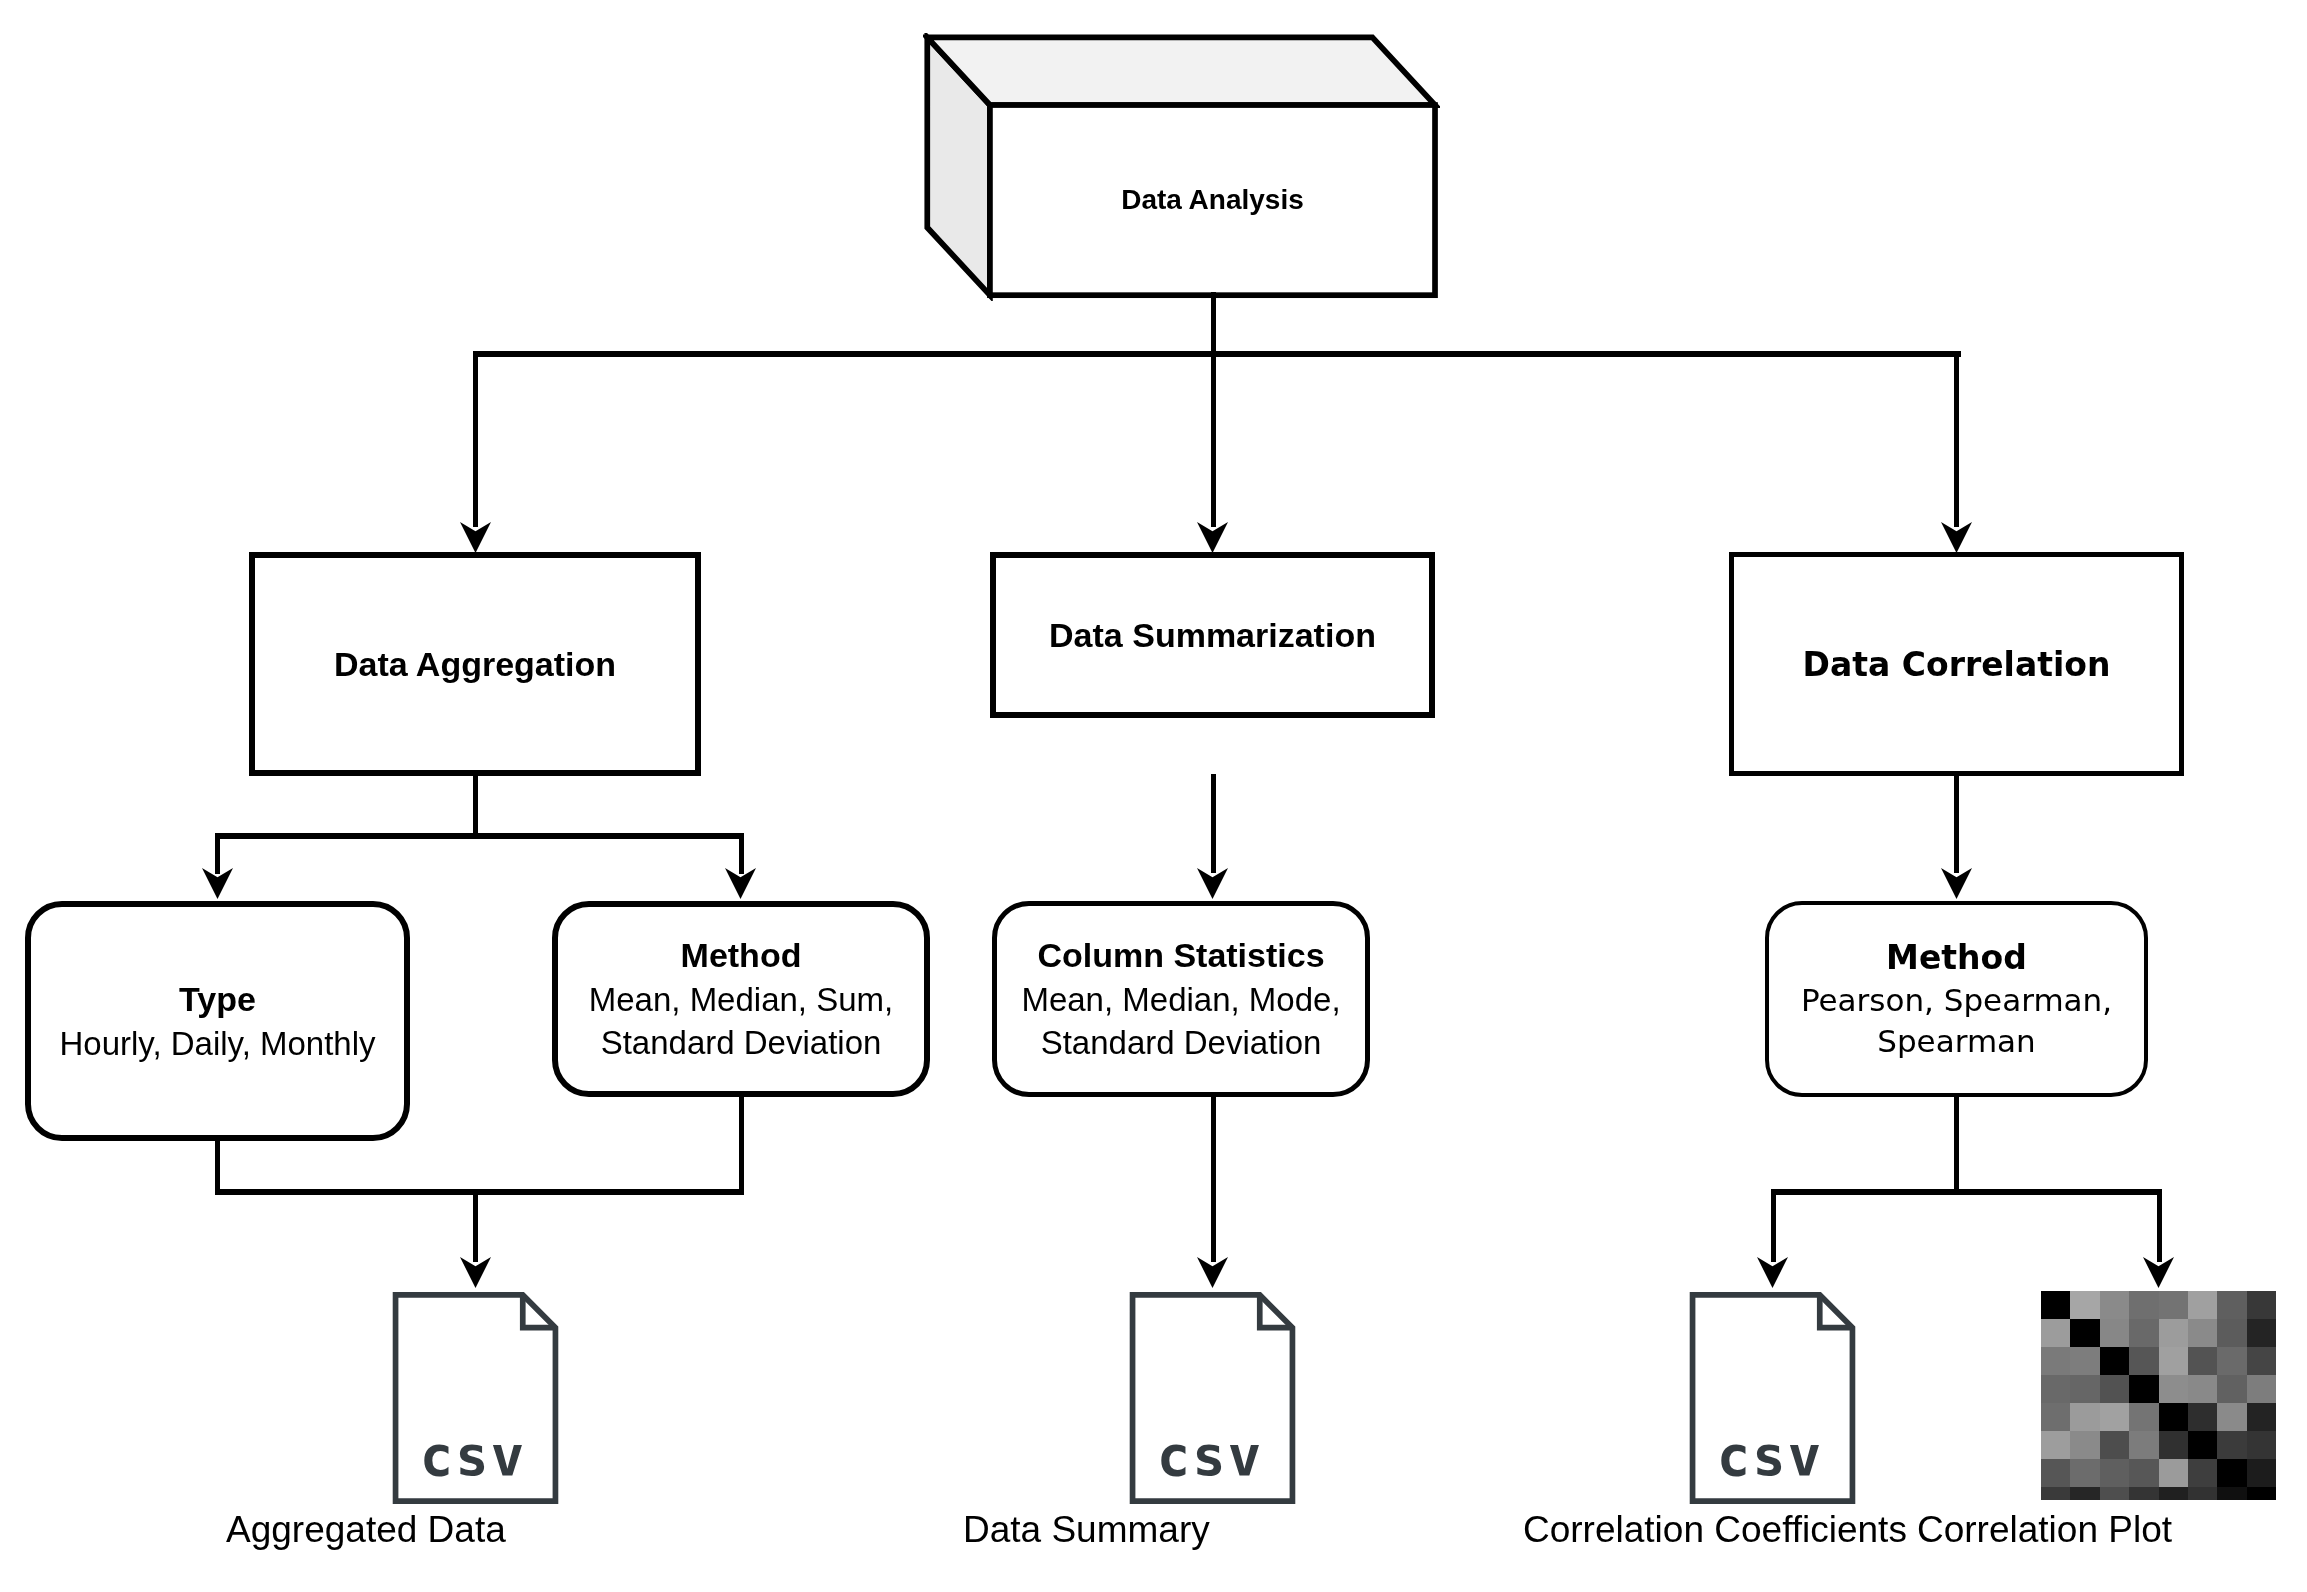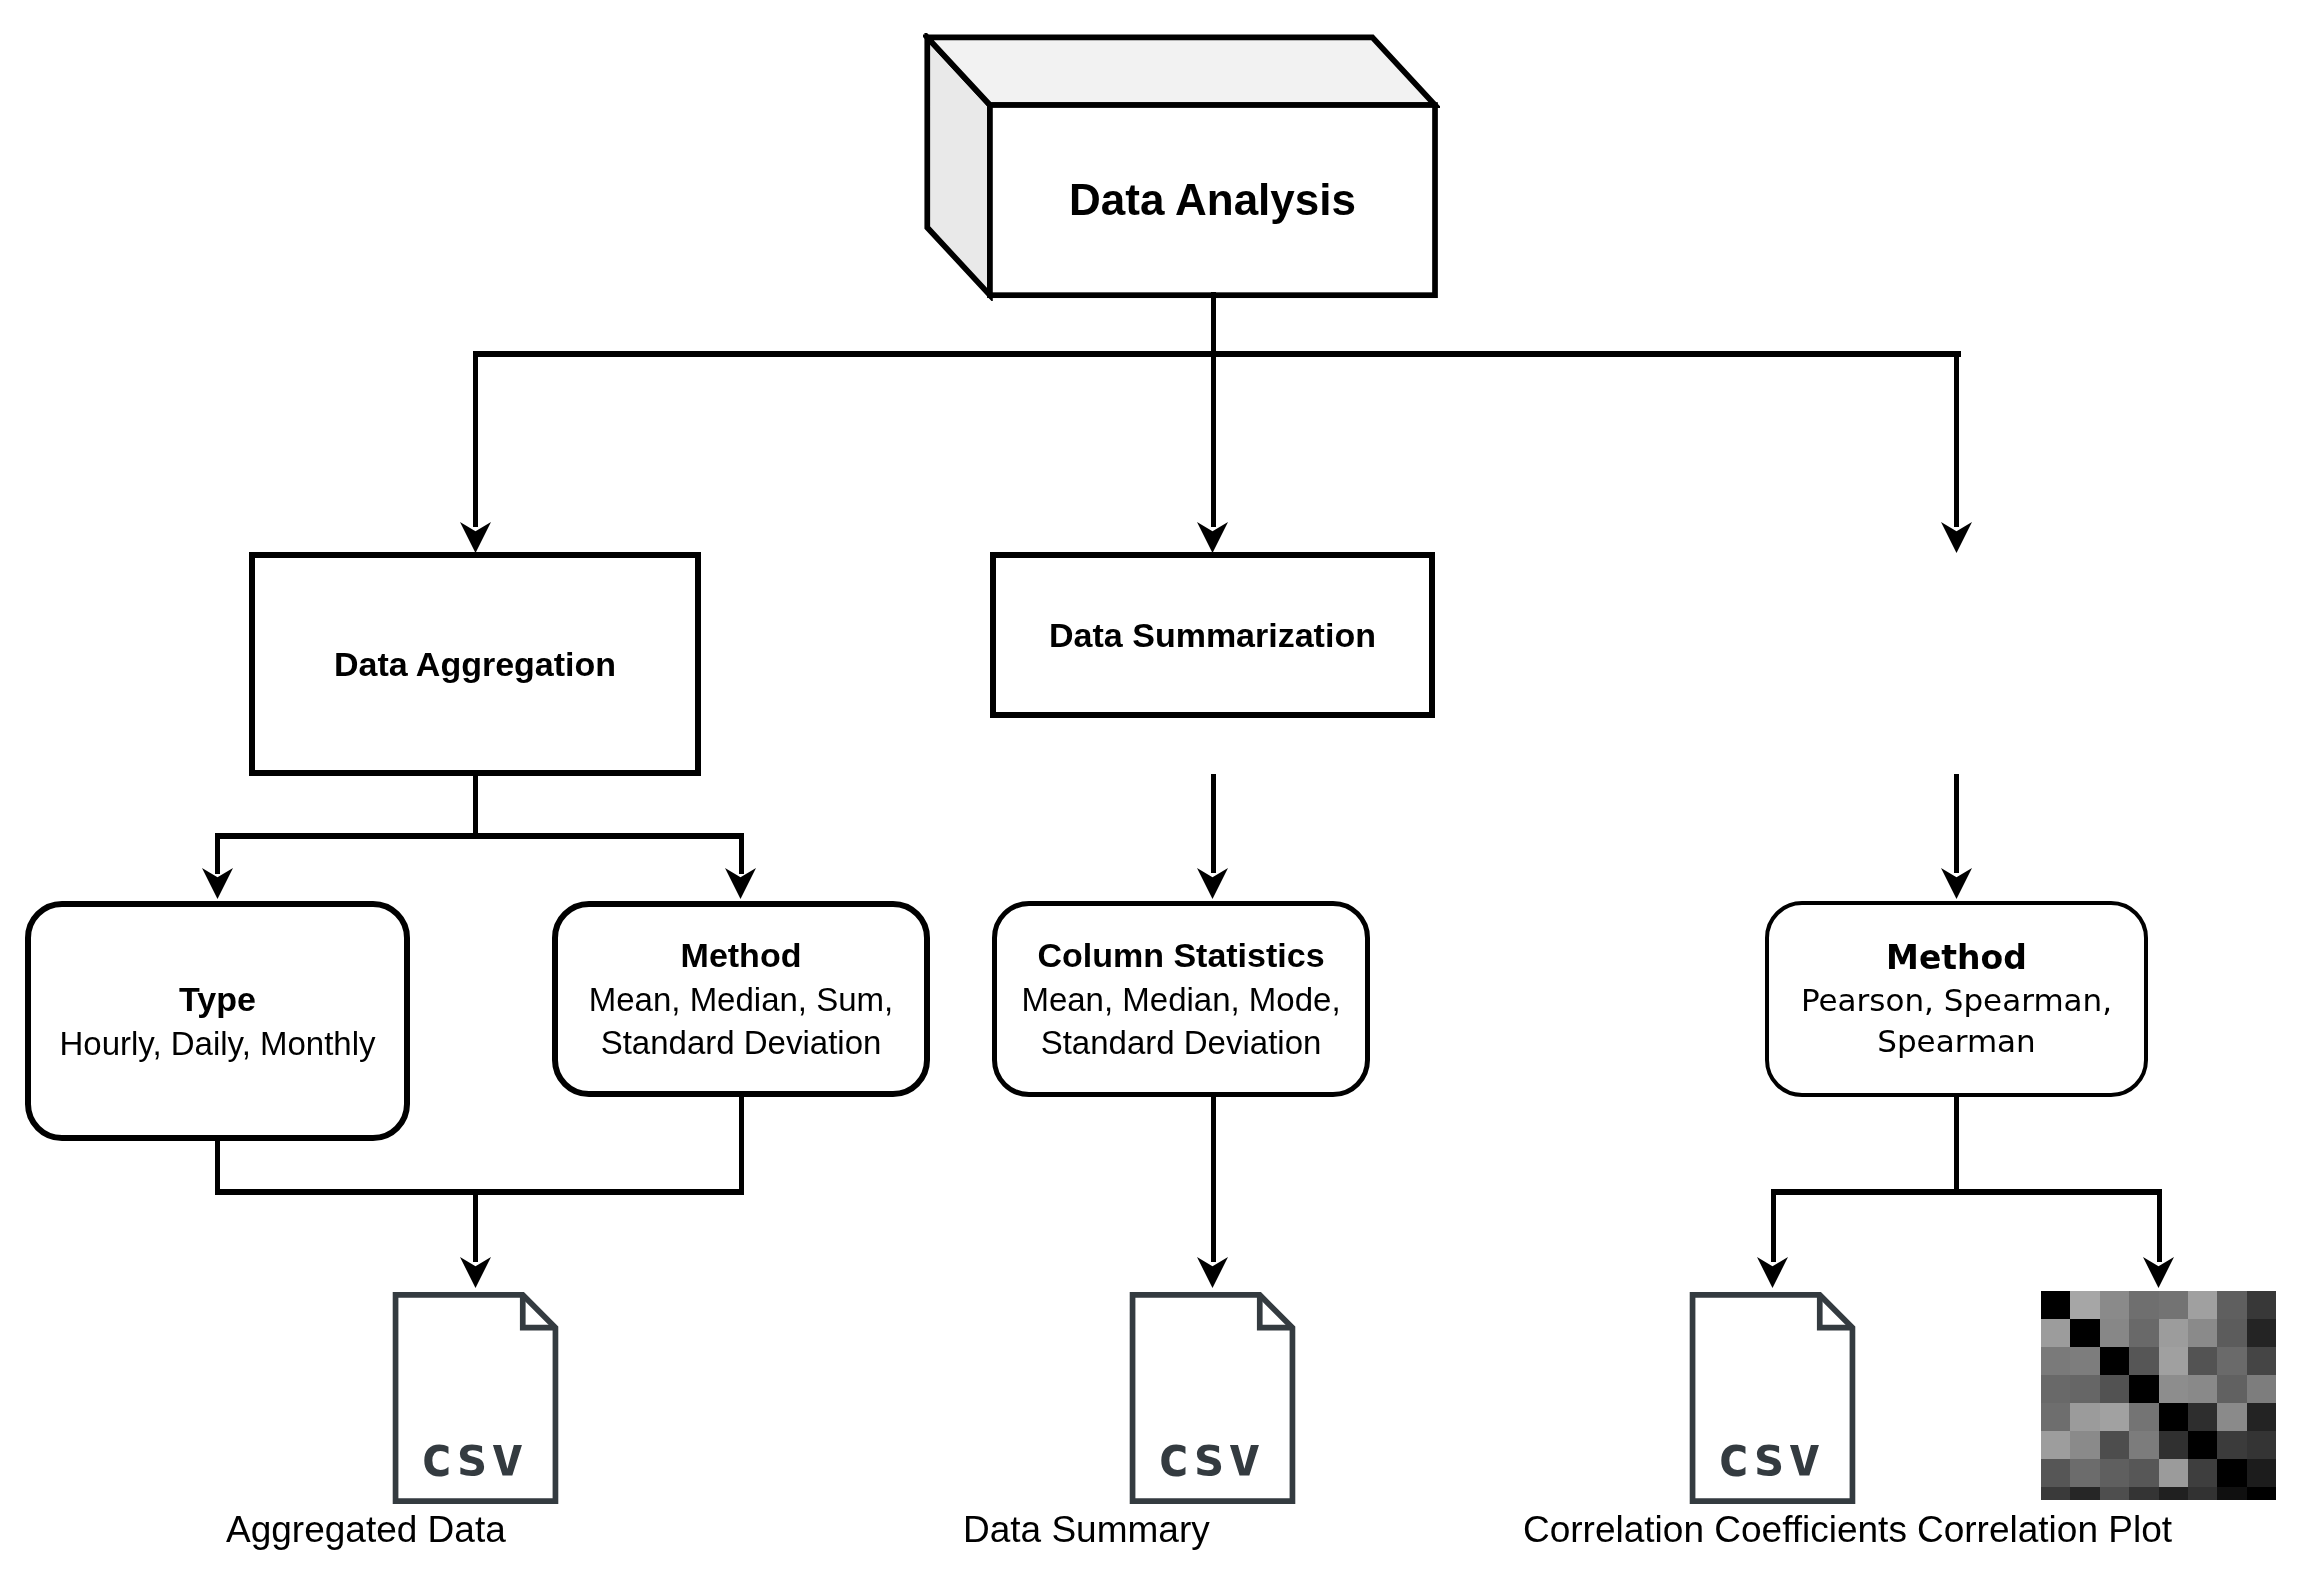--- a/index.html
+++ b/index.html
@@ -22,21 +22,21 @@
          justify-content:center;text-align:center;font-size:33px;line-height:1.32;}
   .rnode.mid{border-width:5.7px;}
   .rnode.thin{border-width:4.3px;}
   .rtitle{font-weight:bold;font-size:34px;}
   .wide{font-family:"DejaVu Sans","Liberation Sans",sans-serif;font-size:31px;}
   .wide .rtitle{font-size:33px;}
   
   .root-svg{position:absolute;left:923px;top:33px;}
   .root-label{position:absolute;left:990px;top:105px;width:445px;height:190px;
               display:flex;align-items:center;justify-content:center;
-              font-weight:bold;font-size:44px;}
+              font-weight:bold;font-size:28px;}
   
   .csv-icon{position:absolute;width:167px;height:214px;}
   
   .heatmap{position:absolute;left:2041px;top:1291px;width:235px;height:209px;
            display:flex;flex-direction:column;overflow:hidden;}
   .hm-row{display:flex;width:100%;}
   .hm-cell{flex:1;}
   
   .out-label{position:absolute;top:1509px;height:50px;font-size:37px;text-align:left;
              white-space:nowrap;}
@@ -105,20 +105,21 @@
     </svg>
   <svg class="arrow" style="left:1757px;top:1257px;" viewBox="0 0 44 44">
       <polygon points="0,0 22,13 44,0 22,44"></polygon>
     </svg>
   <svg class="arrow" style="left:2143px;top:1257px;" viewBox="0 0 44 44">
       <polygon points="0,0 22,13 44,0 22,44"></polygon>
     </svg>
 
   <div class="node" style="left:249px;top:552px;width:452px;height:224px;">Data Aggregation</div>
   <div class="node" style="left:990px;top:552px;width:445px;height:166px;">Data Summarization</div>
+  <div class="node thin wide" style="left:1729px;top:552px;width:455px;height:224px;font-size:33px;">Data Correlation</div>
 
   <div class="rnode" style="left:25px;top:901px;width:385px;height:240px;">
     <div class="rtitle">Type</div>
     <div>Hourly, Daily, Monthly</div>
     <div></div>
   </div>
   <div class="rnode" style="left:552px;top:901px;width:378px;height:196px;">
     <div class="rtitle">Method</div>
     <div>Mean, Median, Sum,</div>
     <div>Standard Deviation</div>

